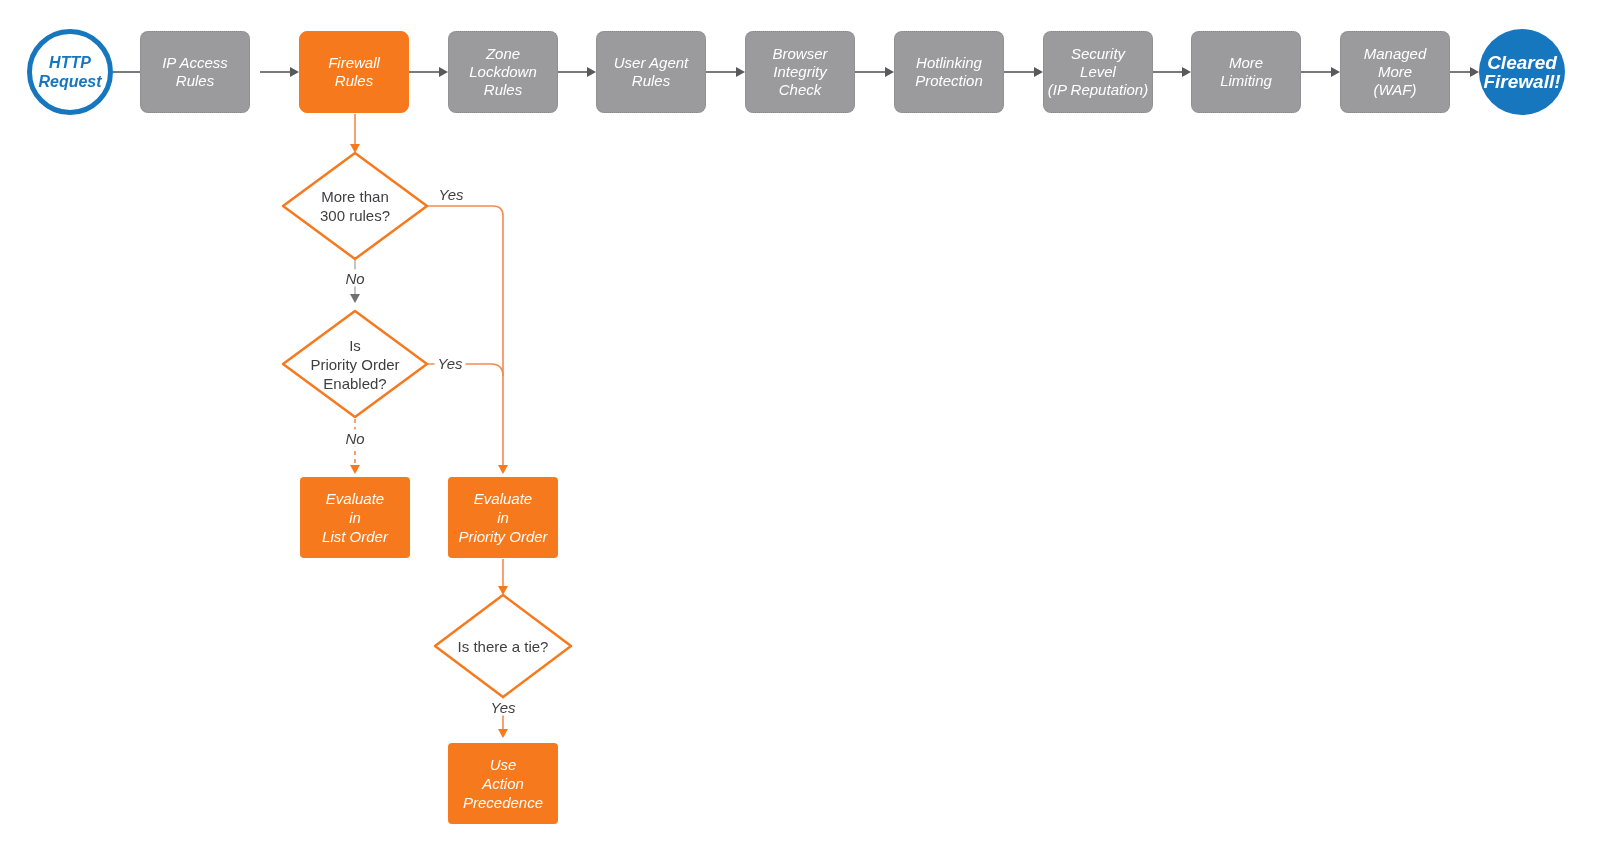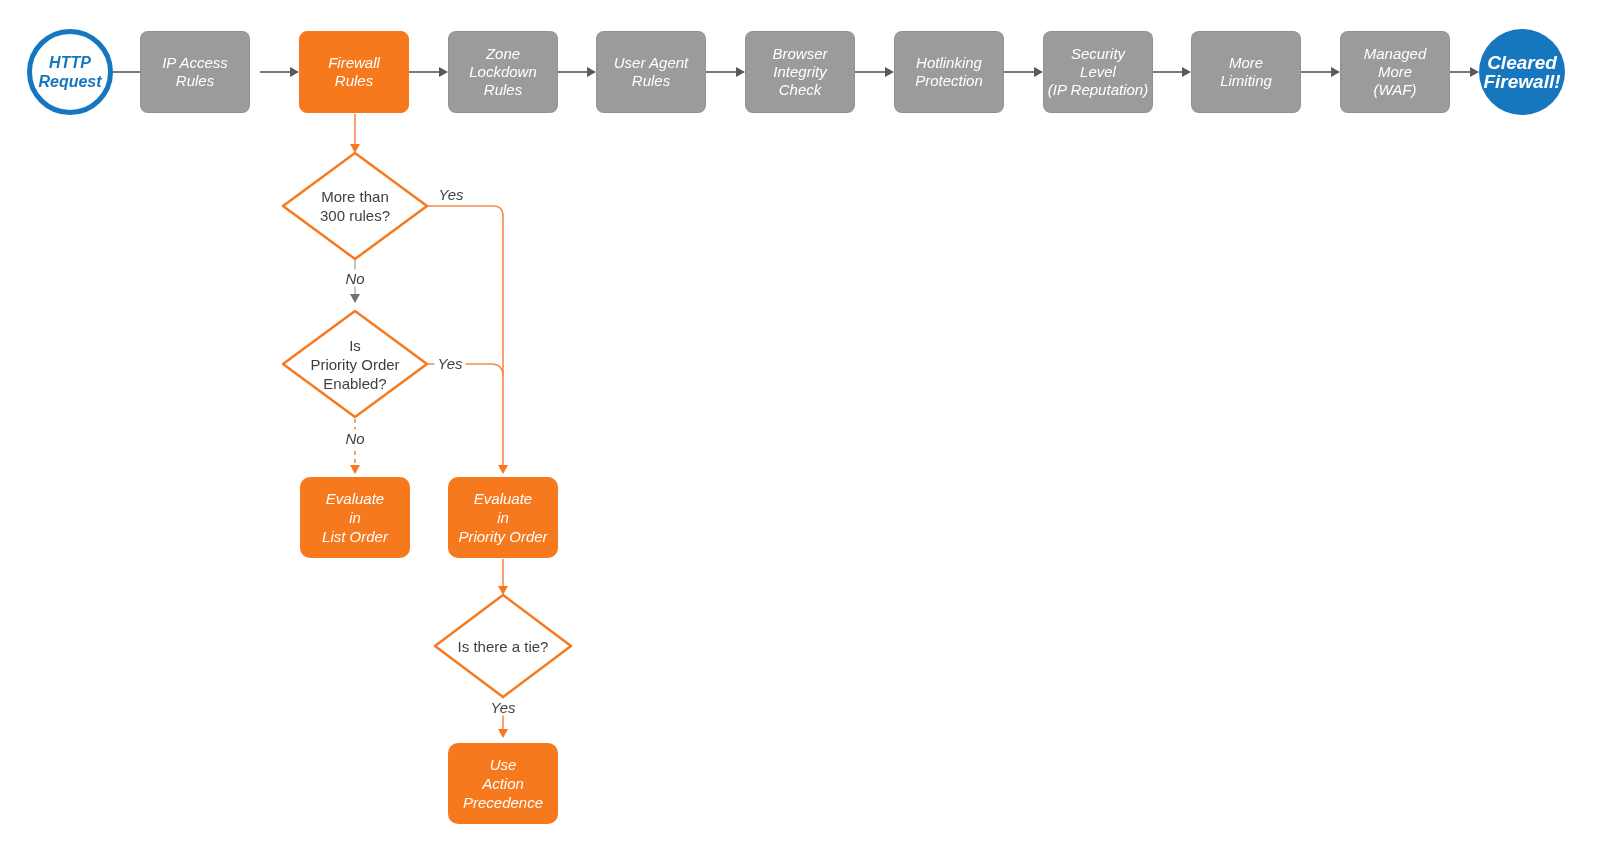--- a/index.html
+++ b/index.html
@@ -58,21 +58,21 @@
   }
   .step.active {
     background: #F7791E;
     border: 1px solid #F7791E;
   }
 
   
   .action {
     width: 110px; height: 81px;
     background: #F7791E;
-    border-radius: 10px;
+    border-radius: 4px;
     color: #ffffff;
     font-style: italic;
     font-size: 15px;
     line-height: 19px;
   }
 
   
   .dtext {
     position: absolute;
     transform: translate(-50%, -50%);

